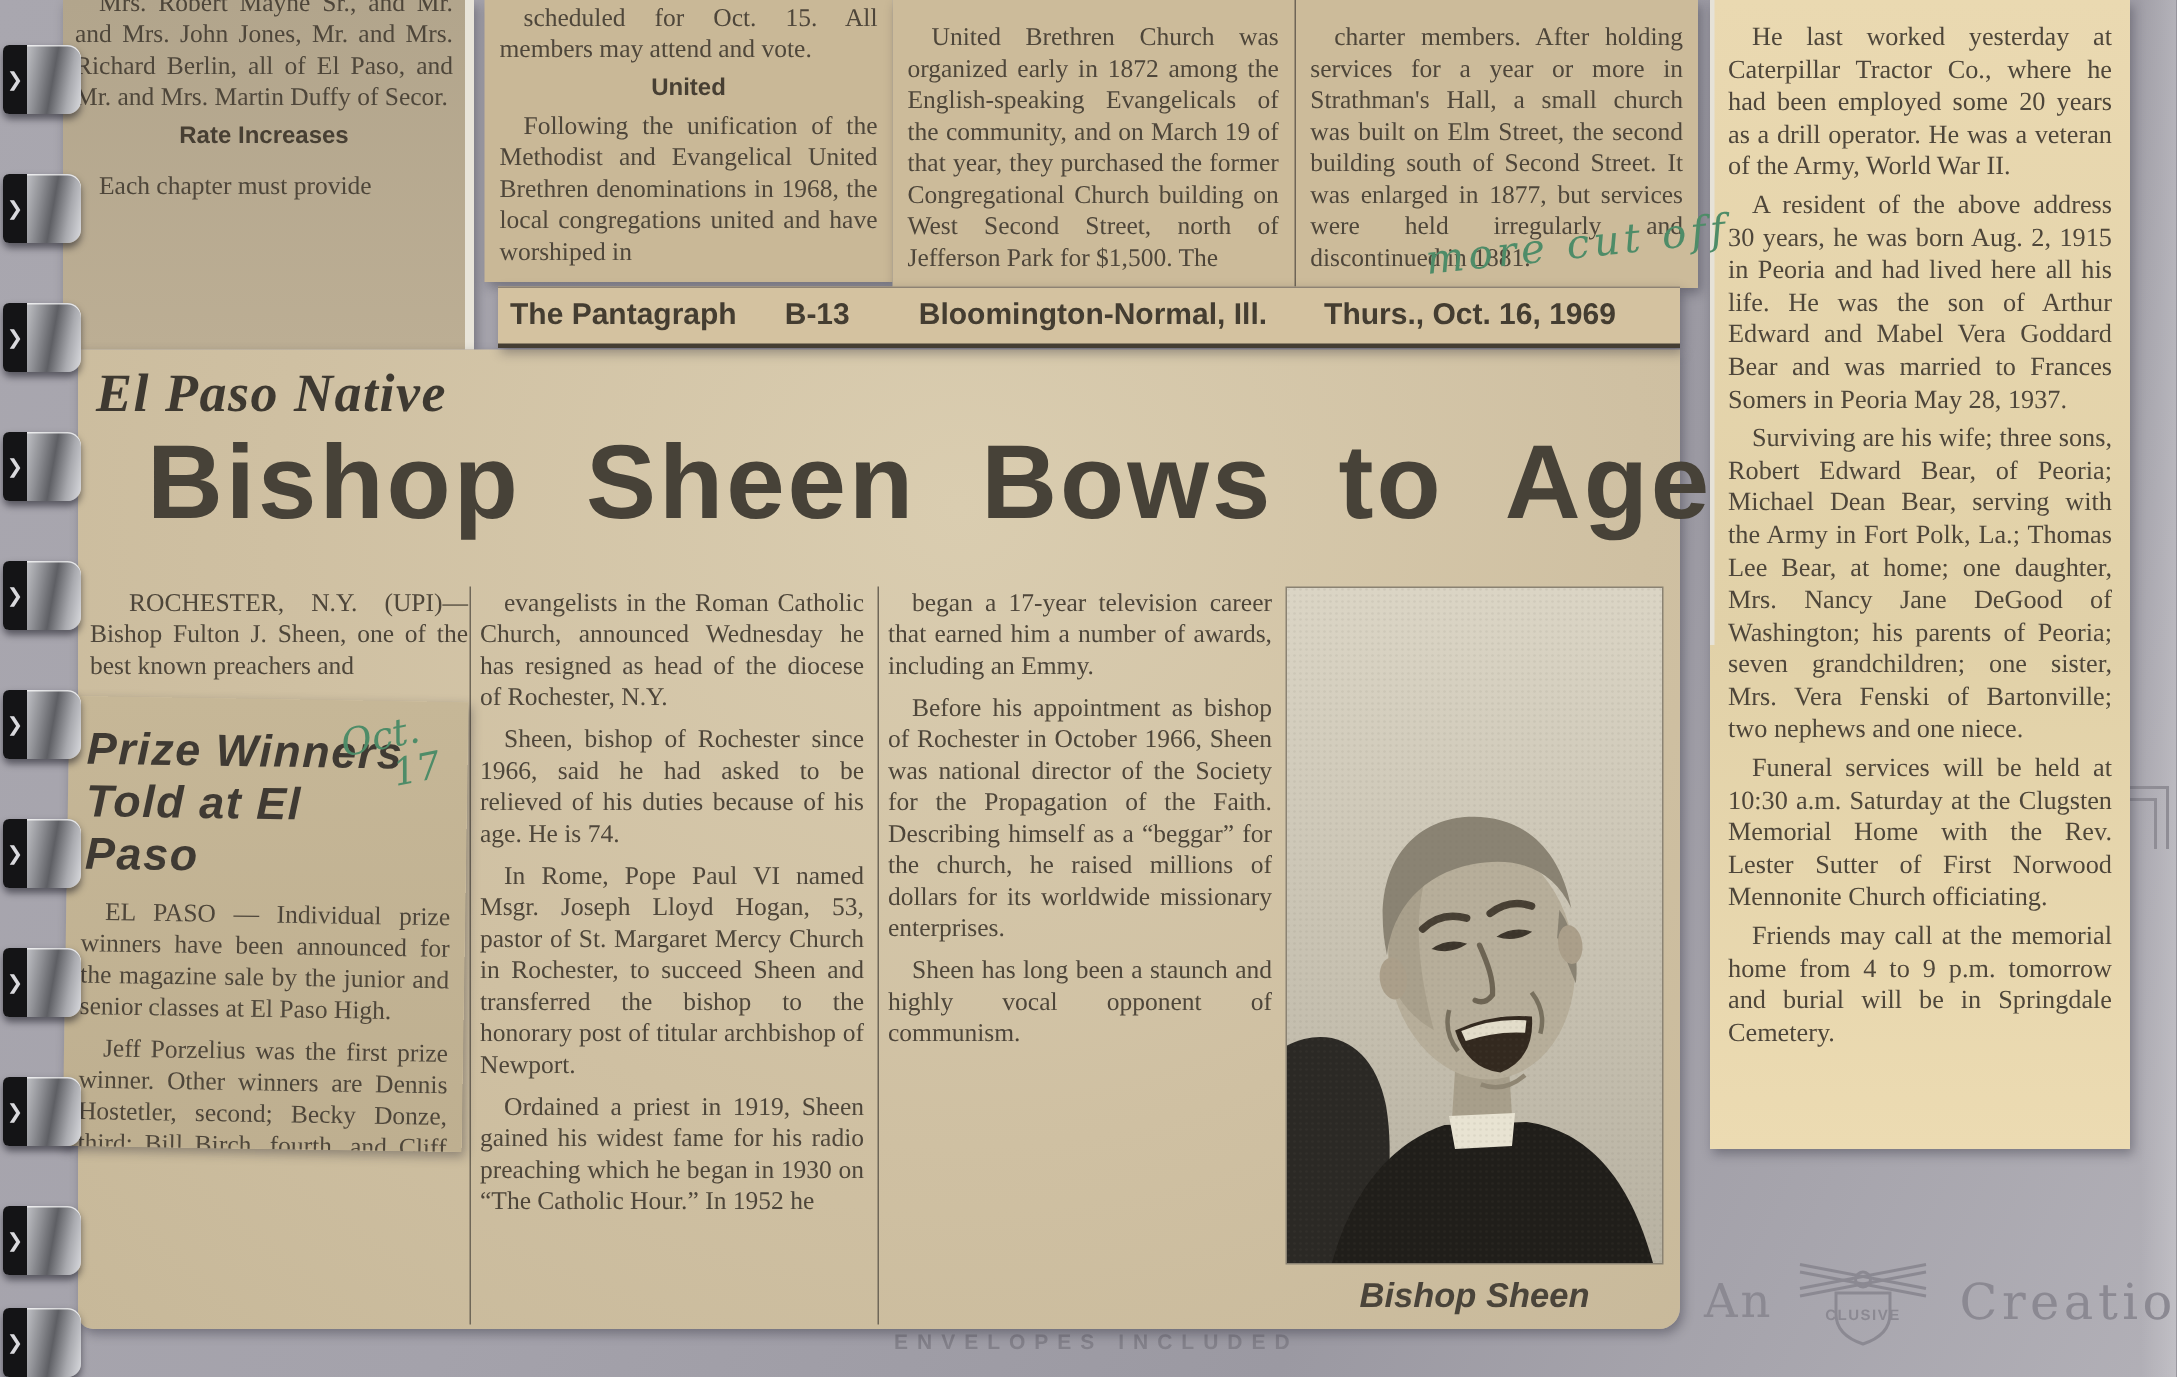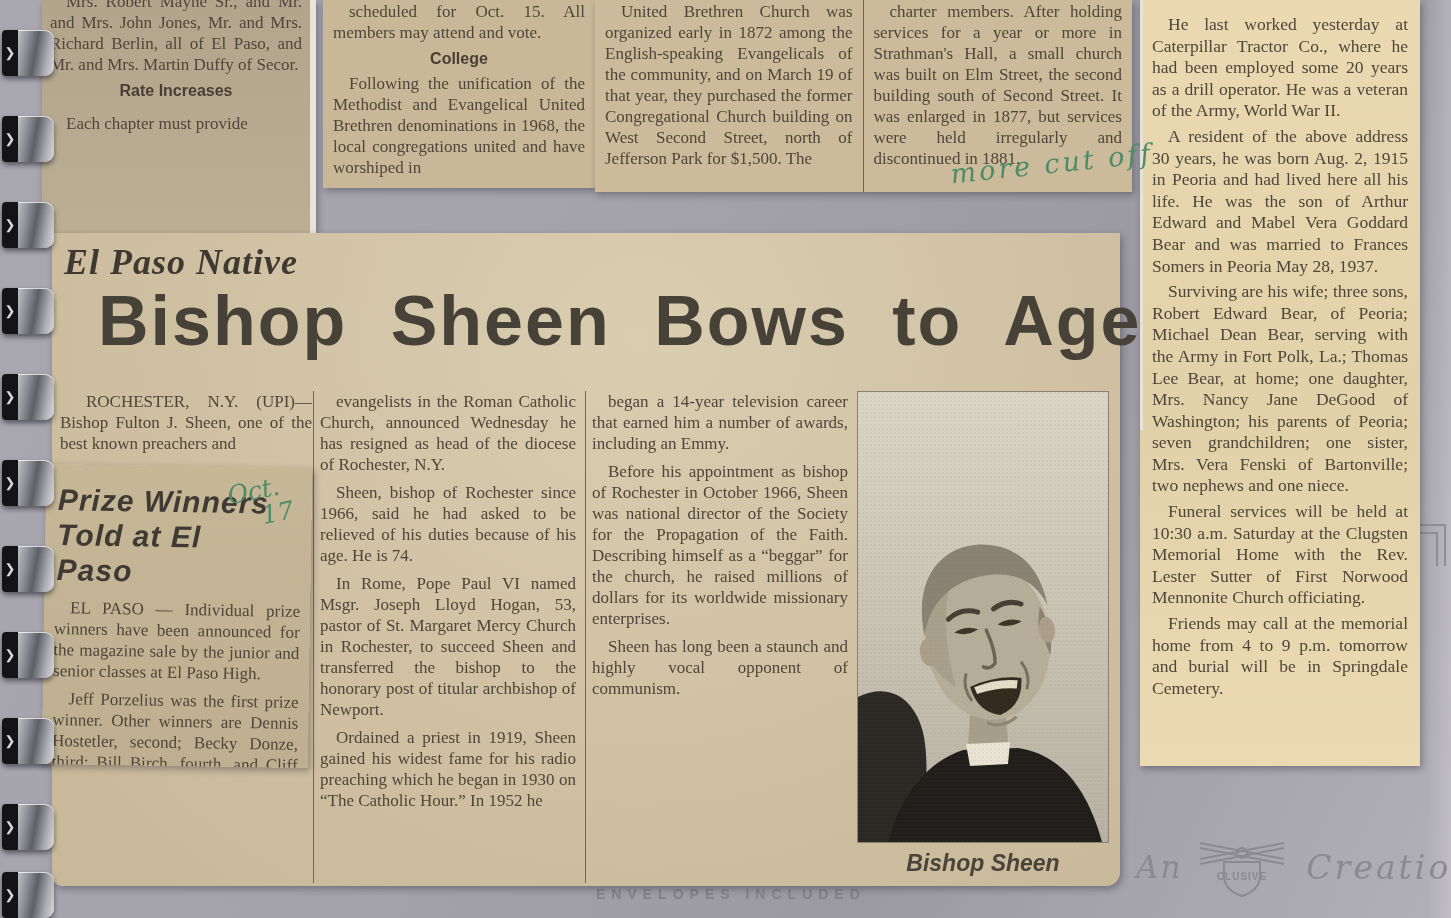--- a/index.html
+++ b/index.html
@@ -24,21 +24,21 @@
     font-size:16px;color:#473f33;margin:7px 0 5px;}
 
   .clip-contacts{left:42px;top:0;width:252px;height:233px;padding:0 8px;overflow:hidden;
     background:linear-gradient(180deg,#b2a58c,#bcae94);border-right:6px solid #e8e4d9;}
   .clip-contacts .cut{margin-top:-9px;}
   .clip-contacts .gap{margin-top:13px;}
 
   .clip-united{left:323px;top:0;width:252px;height:186px;padding:1px 10px;overflow:hidden;background:#c9b897;}
 
   .clip-church{left:595px;top:0;width:537px;height:192px;background:#ccbb9a;display:flex;overflow:hidden;}
-  .church-col{width:50%;padding:1px 10px;box-sizing:border-box;}
+  .church-col{width:50%;padding:14px 10px;box-sizing:border-box;}
   .church-col.first{border-right:1px solid #6e6557;}
 
   .clip-obit{left:1140px;top:0;width:256px;height:752px;padding:14px 12px 0;overflow:hidden;
     background:linear-gradient(180deg,#ead9b1,#e1d1a8 55%,#ecdbb2);z-index:4;}
   .clip-obit p{font-size:17.5px;line-height:21.6px;margin-bottom:4px;}
   .clip-obit::before{content:'';position:absolute;left:0;top:0;width:3px;height:430px;background:#e6e2d7;}
 
   .masthead{left:332px;top:191px;width:788px;height:41px;background:#d4c2a0;z-index:4;
     border-top:1px solid #8d8273;border-bottom:3px solid #453e33;display:flex;align-items:center;
     font-family:"Liberation Sans",sans-serif;font-weight:bold;font-size:20px;color:#443d31;box-sizing:border-box;}
@@ -83,21 +83,21 @@
   .bg-letter{position:absolute;font-family:"Liberation Sans",sans-serif;font-weight:bold;
     font-size:27px;color:#8c8a92;z-index:1;}
   .envnote{position:absolute;left:596px;top:886px;font-family:"Liberation Sans",sans-serif;
     font-weight:bold;font-size:14px;letter-spacing:6px;color:#83818a;z-index:1;}
   .fcorner{position:absolute;left:1398px;top:524px;width:46px;height:40px;z-index:1;
     border-top:2px solid #8f8d95;border-right:2px solid #8f8d95;}
   .fcorner::after{content:'';position:absolute;right:6px;top:6px;left:0;bottom:0;
     border-top:2px solid #8f8d95;border-right:2px solid #8f8d95;}
   .branding{position:absolute;left:1136px;top:830px;display:flex;align-items:center;
     color:#8b8992;z-index:1;}
-  .script{font-family:"DejaVu Serif",serif;font-style:italic;font-size:31px;letter-spacing:2px;}
+  .script{font-family:"DejaVu Serif",serif;font-size:31px;letter-spacing:2px;}
   .script.suffix{font-size:33px;margin-left:16px;letter-spacing:3px;}
   .emblem{display:inline-block;margin-left:12px;}
 </style>
 </head>
 <body>
 
 <div id="canvas">
 
   <div class="bg-letter" style="left:287px;top:822px;">N</div>
   <div class="bg-letter" style="left:281px;top:850px;">W</div>
@@ -123,21 +123,21 @@
   </div>
 
   <div class="np clip-contacts">
     <p class="cut noind">Mrs. Robert Mayne Sr., and Mr. and Mrs. John Jones, Mr. and Mrs. Richard Berlin, all of El Paso, and Mr. and Mrs. Martin Duffy of Secor.</p>
     <div class="subhead">Rate Increases</div>
     <p class="gap">Each chapter must provide</p>
   </div>
 
   <div class="np clip-united">
     <p class="noind">scheduled for Oct. 15. All members may attend and vote.</p>
-    <div class="subhead">College</div>
+    <div class="subhead">United</div>
     <p class="noind">Following the unification of the Methodist and Evangelical United Brethren denominations in 1968, the local congregations united and have worshiped in</p>
   </div>
 
   <div class="np clip-church">
     <div class="church-col first">
       <p class="noind">United Brethren Church was organized early in 1872 among the English-speaking Evangelicals of the community, and on March 19 of that year, they purchased the former Congregational Church building on West Second Street, north of Jefferson Park for $1,500. The</p>
     </div>
     <div class="church-col">
       <p class="noind">charter members. After holding services for a year or more in Strathman's Hall, a small church was built on Elm Street, the second building south of Second Street. It was enlarged in 1877, but services were held irregularly and discontinued in 1881.</p>
     </div>
@@ -145,38 +145,44 @@
   <div class="hand hand-more">more cut off</div>
 
   <div class="np clip-obit">
     <p class="noind">He last worked yesterday at Caterpillar Tractor Co., where he had been employed some 20 years as a drill operator. He was a veteran of the Army, World War II.</p>
     <p>A resident of the above address 30 years, he was born Aug. 2, 1915 in Peoria and had lived here all his life. He was the son of Arthur Edward and Mabel Vera Goddard Bear and was married to Frances Somers in Peoria May 28, 1937.</p>
     <p>Surviving are his wife; three sons, Robert Edward Bear, of Peoria; Michael Dean Bear, serving with the Army in Fort Polk, La.; Thomas Lee Bear, at home; one daughter, Mrs. Nancy Jane DeGood of Washington; his parents of Peoria; seven grandchildren; one sister, Mrs. Vera Fenski of Bartonville; two nephews and one niece.</p>
     <p>Funeral services will be held at 10:30 a.m. Saturday at the Clugsten Memorial Home with the Rev. Lester Sutter of First Norwood Mennonite Church officiating.</p>
     <p>Friends may call at the memorial home from 4 to 9 p.m. tomorrow and burial will be in Springdale Cemetery.</p>
   </div>
 
+  <div class="np masthead">
+    <span class="m-paper">The Pantagraph</span>
+    <span class="m-page">B-13</span>
+    <span class="m-city">Bloomington-Normal, Ill.</span>
+    <span class="m-date">Thurs., Oct. 16, 1969</span>
+  </div>
 
   <div class="np clip-main">
     <div class="kicker">El Paso Native</div>
     <div class="headline">Bishop Sheen Bows to Age</div>
 
     <div class="col c1">
       <p>ROCHESTER, N.Y. (UPI)— Bishop Fulton J. Sheen, one of the best known preachers and</p>
     </div>
     <div class="vrule r1"></div>
     <div class="col c2">
       <p class="noind">evangelists in the Roman Catholic Church, announced Wednesday he has resigned as head of the diocese of Rochester, N.Y.</p>
       <p>Sheen, bishop of Rochester since 1966, said he had asked to be relieved of his duties because of his age. He is 74.</p>
       <p>In Rome, Pope Paul VI named Msgr. Joseph Lloyd Hogan, 53, pastor of St. Margaret Mercy Church in Rochester, to succeed Sheen and transferred the bishop to the honorary post of titular archbishop of Newport.</p>
       <p>Ordained a priest in 1919, Sheen gained his widest fame for his radio preaching which he began in 1930 on “The Catholic Hour.” In 1952 he</p>
     </div>
     <div class="vrule r2"></div>
     <div class="col c3">
-      <p class="noind">began a 14-year television career that earned him a number of awards, including an Emmy.</p>
+      <p class="noind">began a 17-year television career that earned him a number of awards, including an Emmy.</p>
       <p>Before his appointment as bishop of Rochester in October 1966, Sheen was national director of the Society for the Propagation of the Faith. Describing himself as a “beggar” for the church, he raised millions of dollars for its worldwide missionary enterprises.</p>
       <p>Sheen has long been a staunch and highly vocal opponent of communism.</p>
     </div>
 
     <div class="photo">
       <svg width="250" height="450" viewBox="0 0 250 450">
         <defs>
           <linearGradient id="pbg" x1="0" y1="0" x2="0" y2="1">
             <stop offset="0" stop-color="#dbd5c5"></stop>
               <stop offset="1" stop-color="#b8b2a2"></stop>

